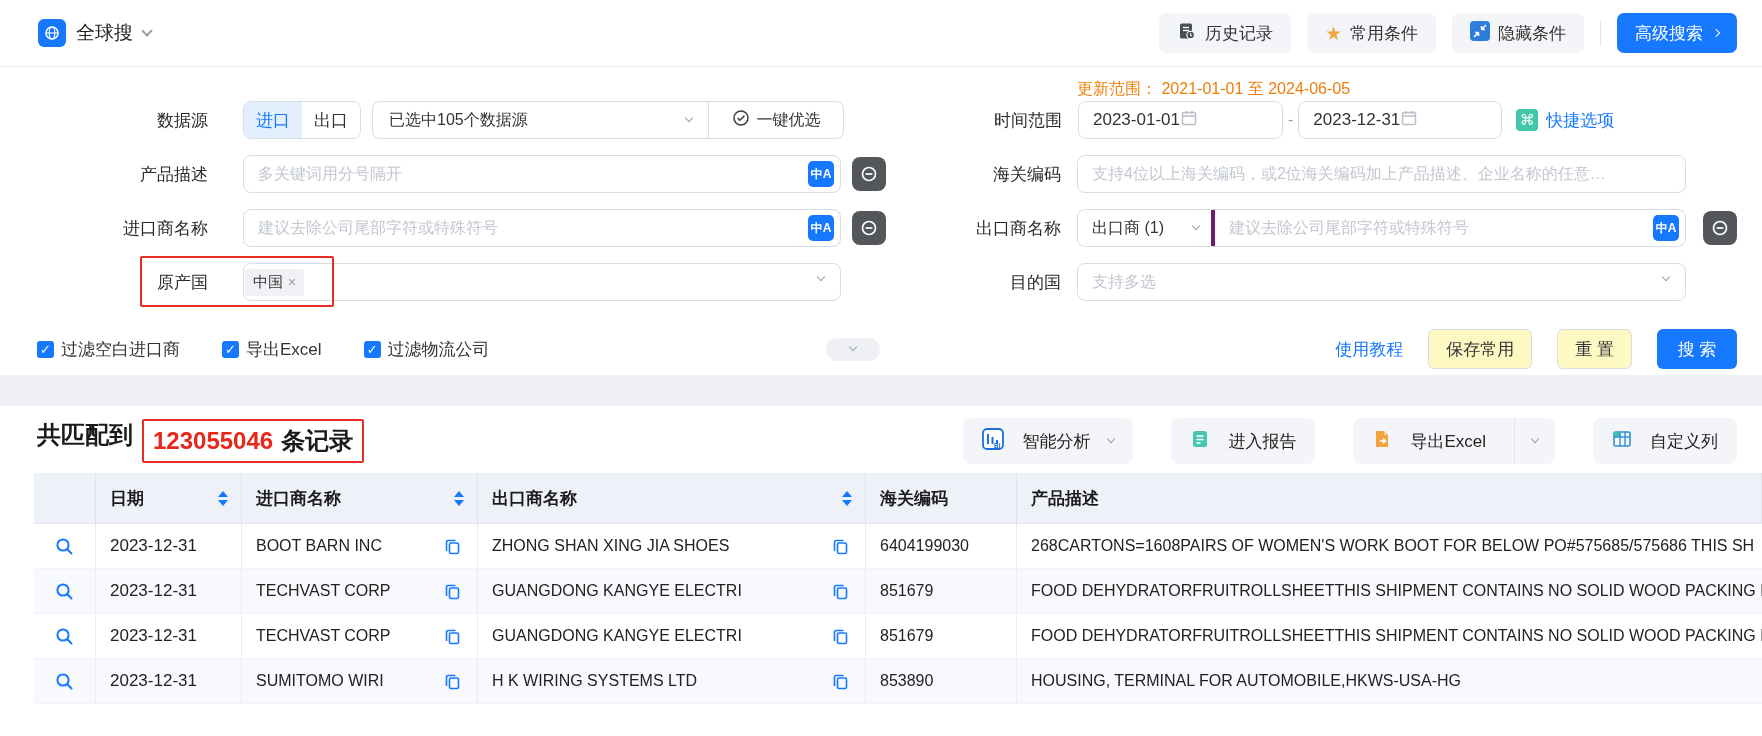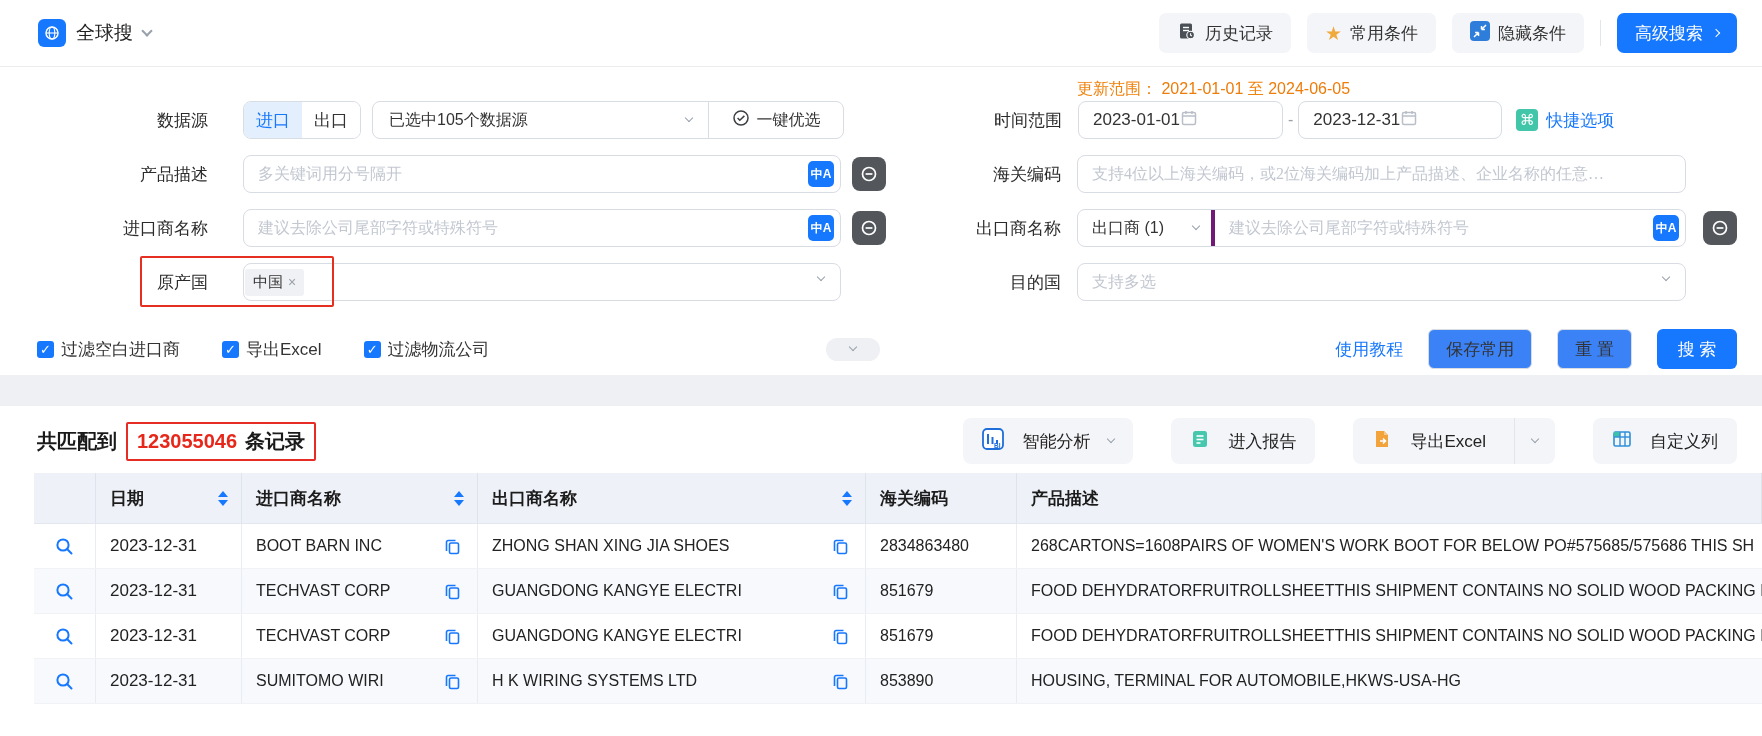--- a/index.html
+++ b/index.html
@@ -25,21 +25,21 @@
   
   .form{padding-top:12px;}
   .update-line{padding-left:1077px;height:21px;font-size:16px;color:#f0820e;margin-bottom:1px;}
   .update-line b{font-weight:normal;color:#ed7c09;}
   .frow{display:flex;align-items:center;height:38px;margin-bottom:16px;position:relative;}
   .flabel{width:243px;padding-right:35px;text-align:right;font-size:17px;color:#2b2b2b;flex:none;}
   .rlabel{text-align:right;font-size:17px;color:#2b2b2b;padding-right:16px;flex:none;}
   .w234{width:234px;} .w191{width:191px;} .w236{width:236px;}
   .ibox{border:1px solid #d8dce3;border-radius:8px;height:38px;display:flex;align-items:center;
         position:relative;background:#fff;flex:none;}
-  .ibox input{border:none;outline:none;background:transparent;font-family:Liberation Serif, serif;font-size:16px;color:#333;
+  .ibox input{border:none;outline:none;background:transparent;font-family:Liberation Sans, sans-serif;font-size:16px;color:#333;
         width:100%;padding:0 36px 0 14px;}
   .ibox input.no-ic{padding-right:14px;}
   .ibox ::placeholder{color:#c2c7d0;}
   .w598{width:598px;} .w609{width:609px;} .w205{width:205px;} .w204{width:204px;}
   .zh-icon{position:absolute;right:6px;top:5px;width:26px;height:26px;border-radius:5px;background:#1677ff;
         color:#fff;font-size:12px;font-weight:bold;display:flex;align-items:center;justify-content:center;cursor:pointer;}
   .excl-icon{width:34px;height:34px;margin-left:11px;border-radius:8px;background:#53575c;flex:none;
         display:flex;align-items:center;justify-content:center;cursor:pointer;}
   .seg{display:flex;border:1px solid #d8dce3;border-radius:8px;overflow:hidden;height:38px;flex:none;}
   .seg .tab{width:58px;display:flex;align-items:center;justify-content:center;font-size:17px;color:#333;background:#fff;cursor:pointer;}
@@ -64,27 +64,27 @@
   .ann{position:absolute;border:2px solid #e53021;border-radius:2px;pointer-events:none;z-index:3;}
   .ann-origin{left:140px;top:-7px;width:194px;height:51px;}
   .cbrow{display:flex;align-items:center;margin-top:28px;height:40px;padding-left:37px;padding-right:25px;gap:42px;}
   .cbitem{display:flex;align-items:center;gap:7px;font-size:17px;color:#333;cursor:pointer;}
   .cb{width:17px;height:17px;border-radius:3px;background:#1677ff;color:#fff;font-size:13px;
       display:flex;align-items:center;justify-content:center;flex:none;}
   .pill{width:54px;height:23px;border-radius:12px;background:#eef0f3;display:flex;align-items:center;justify-content:center;
       margin-left:294px;cursor:pointer;}
   .cb-actions{margin-left:auto;display:flex;align-items:center;gap:25px;}
   .link{color:#1677ff;font-size:17px;cursor:pointer;}
-  .obtn{height:40px;padding:0 17px;border:1px solid #d8dce3;border-radius:6px;background:#3b82f6;font-size:17px;color:#333;
+  .obtn{height:40px;padding:0 17px;border:1px solid #d8dce3;border-radius:6px;background:#fef9c3;font-size:17px;color:#333;
       cursor:pointer;font-family:inherit;}
   .sbtn{height:40px;width:80px;border:none;border-radius:6px;background:#1677ff;color:#fff;font-size:17px;cursor:pointer;font-family:inherit;}
   
   .band{height:31px;background:#eef0f4;margin-top:6px;}
   .res-head{display:flex;align-items:center;justify-content:space-between;padding:0 25px 0 37px;margin-top:11px;height:48px;}
-  .match{display:flex;align-items:center;font-size:20px;font-weight:bold;color:#1a1a1a;}
+  .match{display:flex;font-size:24px;font-weight:bold;color:#1a1a1a;}
   .count-box{display:flex;align-items:center;border:2px solid #e62c25;border-radius:2px;padding:4px 9px;margin-left:9px;gap:8px;}
   .count{color:#e8271b;font-weight:bold;}
   .res-actions{display:flex;align-items:center;gap:38px;}
   .gbtn{display:flex;align-items:center;gap:18px;height:46px;padding:0 19px;border-radius:8px;background:#f4f5f8;
       font-size:17px;color:#222;cursor:pointer;}
   .split{padding-right:0;}
   .split-chev{height:100%;display:flex;align-items:center;border-left:1px solid #e2e6ec;padding:0 17px;margin-left:10px;}
   
   .table{margin:8px 0 0 34px;width:1728px;}
   .thead{display:flex;height:51px;background:#eef1f7;border-bottom:1px solid #e3e7ef;font-weight:bold;color:#1c1c1c;font-size:17px;}
@@ -421,21 +421,21 @@
             </div>
             <div class="tc c-exp">
               <span class="ctext">ZHONG SHAN XING JIA SHOES</span>
               <span class="copy-btn">
                 <svg width="17" height="17" viewBox="0 0 17 17">
                   <rect x="5.5" y="5" width="9" height="10.5" rx="1.5" fill="none" stroke="#1677ff" stroke-width="1.6"></rect>
                   <path d="M11.5 2.5 H4.2 A1.7 1.7 0 0 0 2.5 4.2 V13" fill="none" stroke="#1677ff" stroke-width="1.6"></path>
                 </svg>
               </span>
             </div>
-            <div class="tc c-hs">2834863480</div>
+            <div class="tc c-hs">6404199030</div>
             <div class="tc c-prod">268CARTONS=1608PAIRS OF WOMEN'S WORK BOOT FOR BELOW PO#575685/575686 THIS SH</div>
           </div>
           <div class="trow alt">
             <div class="tc c-mag">
               <svg width="19" height="19" viewBox="0 0 19 19">
                 <circle cx="8" cy="8" r="5.6" fill="none" stroke="#1677ff" stroke-width="2"></circle>
                 <line x1="12.3" y1="12.3" x2="16.5" y2="16.5" stroke="#1677ff" stroke-width="2" stroke-linecap="round"></line>
               </svg>
             </div>
             <div class="tc c-date">2023-12-31</div>

